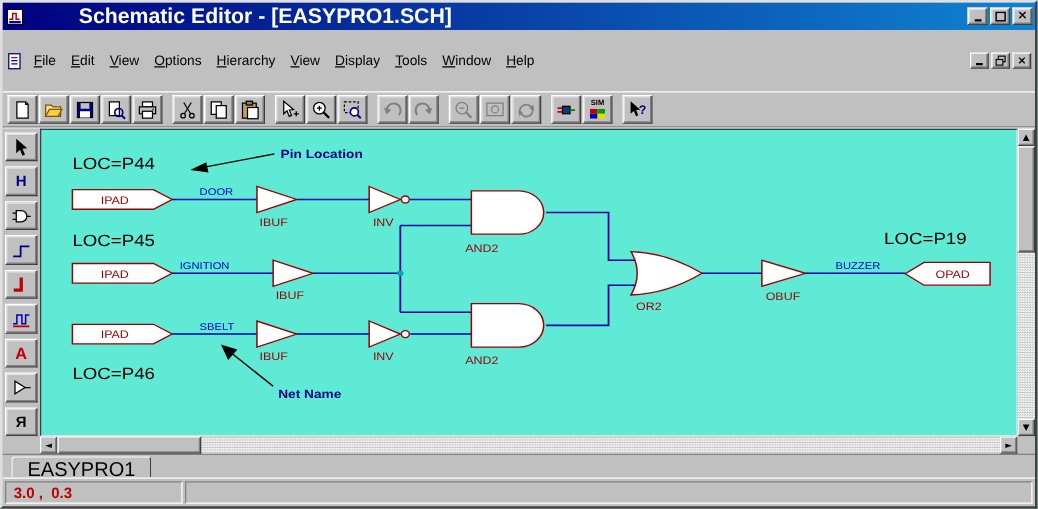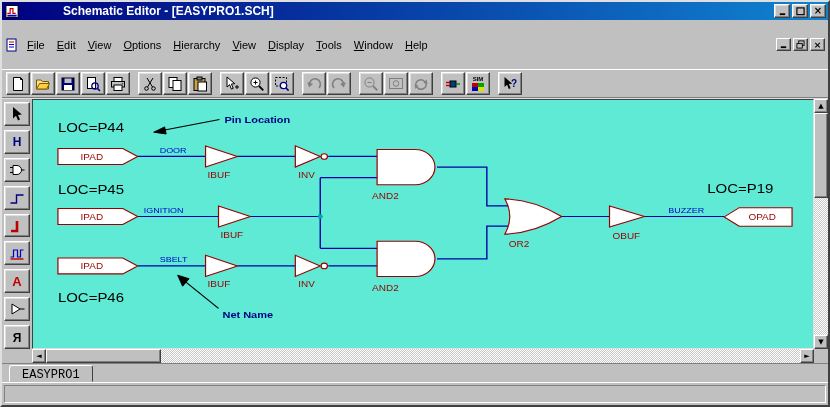--- a/index.html
+++ b/index.html
@@ -5,21 +5,21 @@
   * { margin:0; padding:0; box-sizing:border-box; }
   html,body { width:830px; height:407px; }
   body { font-family:"Liberation Sans",sans-serif; font-size:11px; background:#808080; }
   .window { width:830px; height:407px; display:flex; flex-direction:column; overflow:hidden;
     background:#c0c0c0; border:2px solid; border-color:#dfdfdf #404040 #404040 #dfdfdf; }
 
   
   .titlebar { flex:0 0 18px; background:linear-gradient(90deg,#000080 0%,#1084d0 100%);
     display:flex; align-items:center; padding:1px 2px 1px 3px; }
   .titlebar svg.appico { width:14px; height:13px; flex:0 0 auto; }
-  .title-text { flex:1; color:#fff; font-weight:bold; font-size:12px; margin-left:4px; white-space:nowrap; overflow:hidden;padding-left:40px; }
+  .title-text { flex:1; color:#fff; font-weight:bold; font-size:17px; margin-left:4px; white-space:nowrap; overflow:hidden;padding-left:40px; }
   .cap-btn { width:16px; height:14px; margin-left:2px; background:#c0c0c0; border:1px solid;
     border-color:#fff #404040 #404040 #fff; box-shadow:inset -1px -1px 0 #808080,inset 1px 1px 0 #dfdfdf;
     display:flex; align-items:center; justify-content:center; font-family:"DejaVu Sans",sans-serif;
     font-size:10px; font-weight:bold; line-height:10px; color:#000; padding:0; }
   .cap-btn svg { width:9px; height:9px; }
 
   
   .menubar { flex:0 0 20px; display:flex; align-items:center; padding:16px 3px; }
   .menubar svg.docico { width:14px; height:14px; margin-right:2px; }
   .menu-item { display:inline-block; padding:3px 6px 2px 6px; font-size:11px; color:#000; cursor:default; }
@@ -73,23 +73,23 @@
   .hs-spacer { flex:0 0 30px; background:#c0c0c0; }
   .hscroll { flex:1; display:flex;
     background:repeating-conic-gradient(#fff 0% 25%, #c8c8c8 0% 50%) 0 0/2px 2px; }
   .htrack { flex:1; position:relative; }
   .hthumb { position:absolute; left:0; top:0; height:14px; width:115px; background:#c0c0c0;
     border:1px solid; border-color:#fff #404040 #404040 #fff; box-shadow:inset -1px -1px 0 #808080; }
   .hs-corner { flex:0 0 14px; background:#c0c0c0; }
 
   
   .tabrow { flex:0 0 19px; display:flex; align-items:flex-end; padding-left:7px; border-top:1px solid #808080; }
-  .tab { height:17px; padding:2px 12px 0 12px; font-size:12px; background:#c0c0c0;
+  .tab { height:17px; padding:2px 12px 0 12px; font-size:16px; background:#c0c0c0;
     border:1px solid; border-color:#fff #404040 #c0c0c0 #fff;
-    border-top-left-radius:3px; border-top-right-radius:3px;font-family:Liberation Mono, monospace; }
+    border-top-left-radius:3px; border-top-right-radius:3px; }
 
   
   .statusbar { flex:0 0 22px; display:flex; align-items:center; padding:2px; gap:2px; border-top:1px solid #fff; }
   .panel { height:18px; border:1px solid; border-color:#808080 #fff #fff #808080;
     display:flex; align-items:center; padding:0 6px; font-size:12px; white-space:pre; }
   .p-coords { flex:0 0 142px; color:#c00000; font-weight:bold; }
   .p-mid { flex:1; }
   .p-hint { flex:0 0 153px; color:#000080; font-weight:bold; }
 </style>
 </head>
@@ -434,16 +434,17 @@
       <button class="sb-btn">►</button>
     </div>
     <div class="hs-corner"></div>
   </div>
 
   <div class="tabrow">
     <div class="tab">EASYPRO1</div>
   </div>
 
   <div class="statusbar">
+    <div class="panel p-coords">3.0 ,  0.3</div>
     <div class="panel p-mid"></div>
   </div>
 
 </div>
 
 </body></html>

